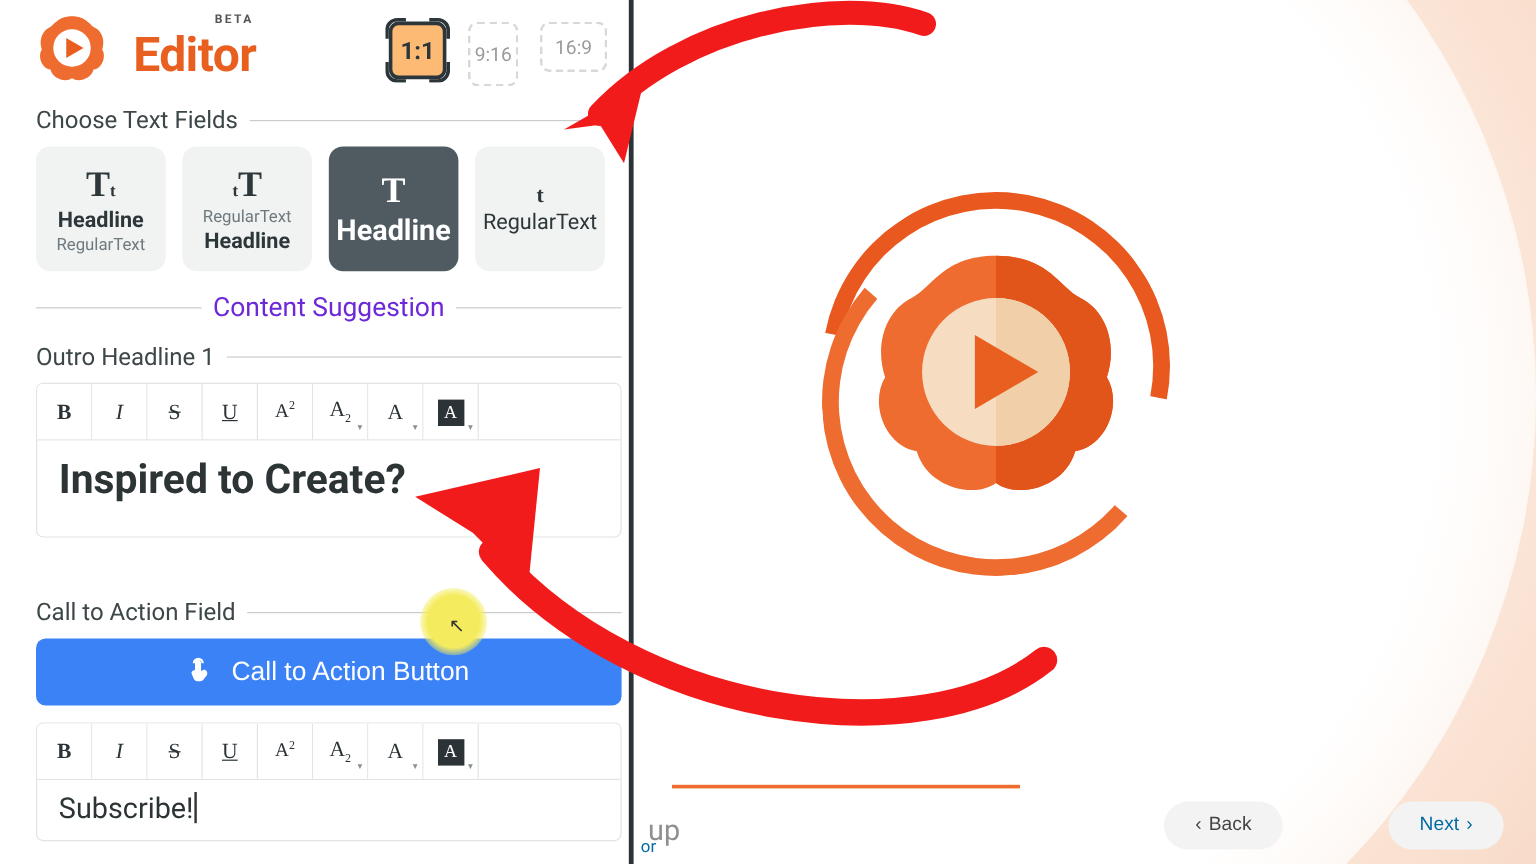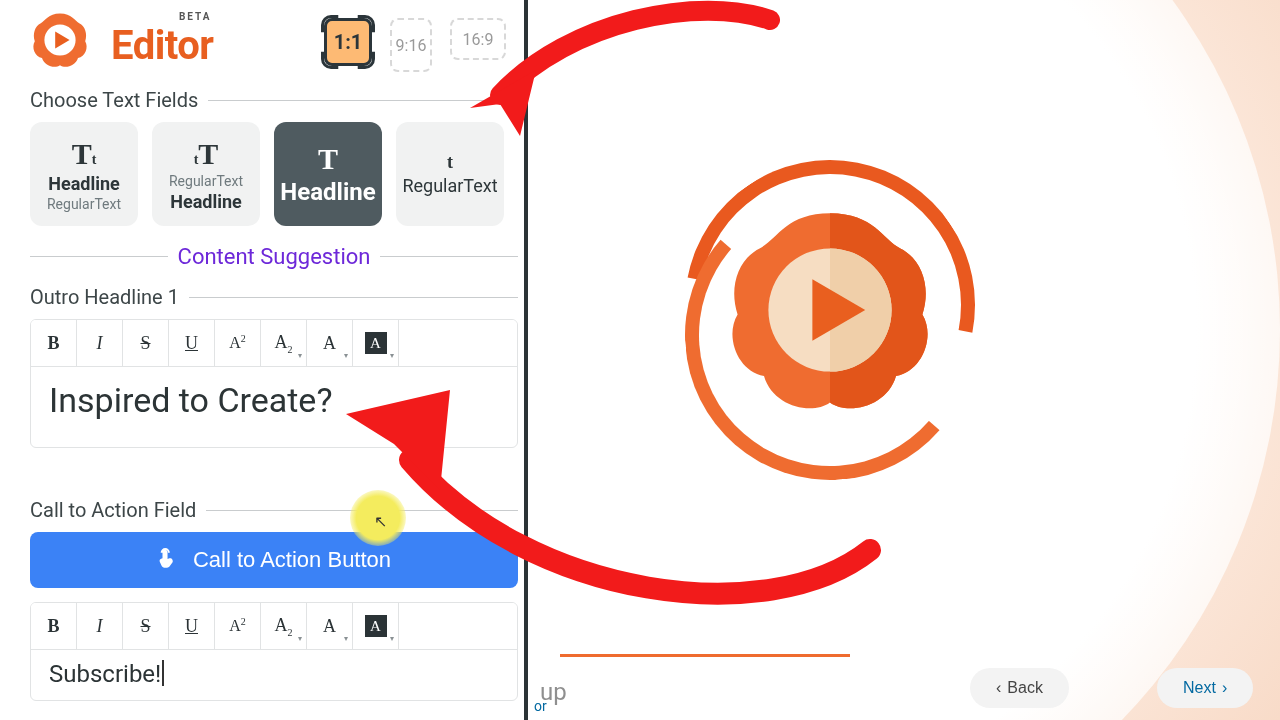--- a/index.html
+++ b/index.html
@@ -111,21 +111,21 @@
   }
   .rt-tools .b { font-weight: 700; }
   .rt-tools .i { font-style: italic; }
   .rt-tools .s { text-decoration: line-through; }
   .rt-tools .u { text-decoration: underline; }
   .rt-tools .sup { font-size: 16px; }
   .rt-tools .sup sup { font-size: 10px; }
   .rt-tools .sub sub { font-size: 10px; }
   .rt-tools .hi { display: inline-block; width: 22px; height: 22px; background: #2b3336; color: #fff; text-align: center; line-height: 22px; font-size: 15px; }
 
-  .rt-content { padding: 14px 18px; font-size: 34px; font-weight: 400; color: #2c3436; line-height: 1.15; min-height: 80px; }
+  .rt-content { padding: 14px 18px; font-size: 34px; font-weight: 700; color: #2c3436; line-height: 1.15; min-height: 80px; }
   .rt-content.small { font-size: 24px; font-weight: 400; min-height: 50px; padding: 10px 18px; }
   .caret { display: inline-block; width: 1.5px; height: 26px; background: #333; vertical-align: -4px; margin-left: 1px; animation: none; }
 
   .cta-btn {
     width: 100%; height: 56px; border: none; border-radius: 8px; background: #3b82f6;
     color: #fff; font-size: 22px; display: flex; align-items: center; justify-content: center; gap: 14px;
     margin-top: 6px; cursor: pointer;
   }
   .cta-btn svg { width: 22px; height: 26px; }
 

